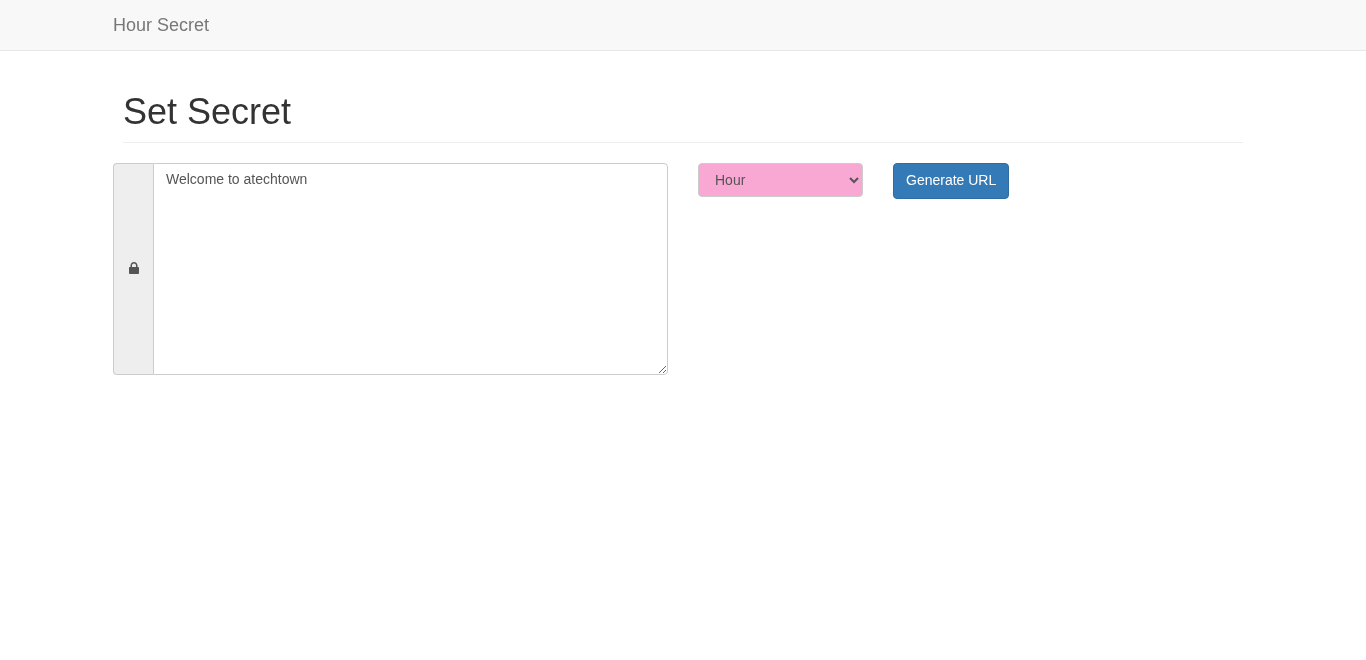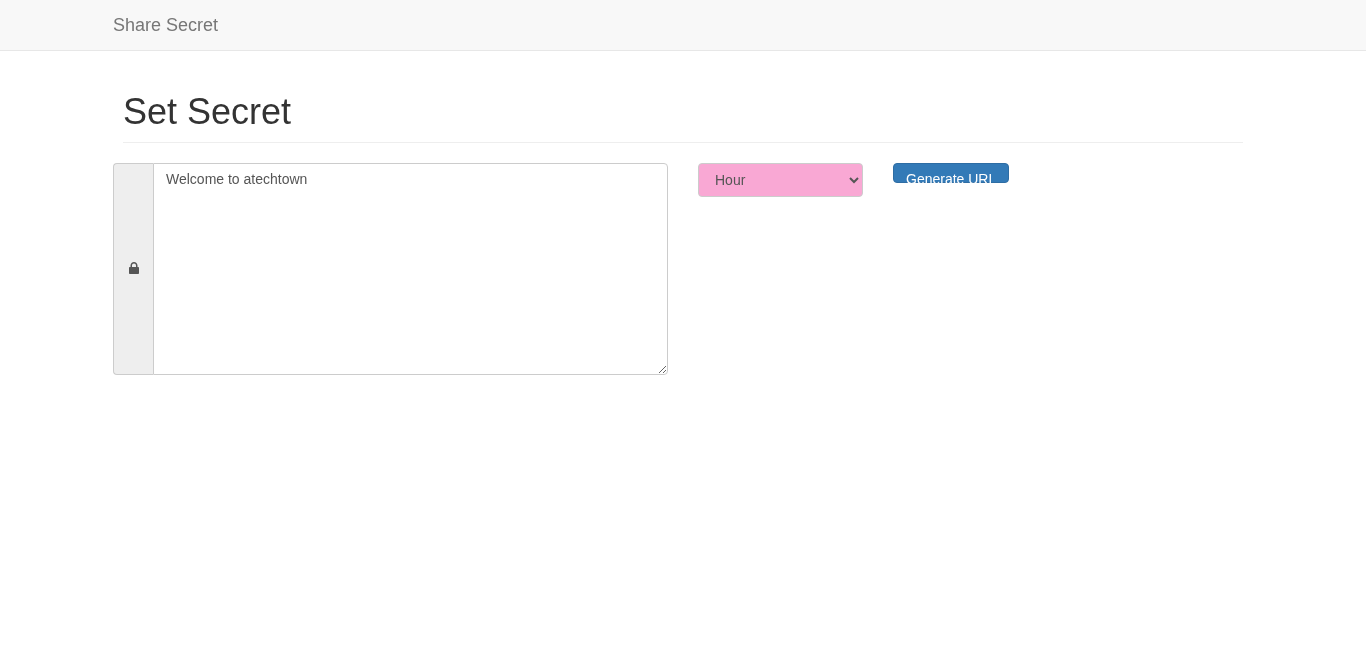--- a/index.html
+++ b/index.html
@@ -104,35 +104,35 @@
       background: #f9a8d4;
     }
     .btn-primary {
       background: #337ab7;
       border: 1px solid #2e6da4;
       color: #fff;
       padding: 6px 12px;
       font-size: 14px;
       border-radius: 4px;
       cursor: pointer;
-      height: 20px;
+      height: 36px;
       line-height: 1.4;
     }
     .lock-icon svg {
       width: 12px;
       height: 14px;
       fill: #555;
     }
   </style>
 </head>
 <body>
 
 <nav class="navbar">
   <div class="navbar-inner">
-    <a class="navbar-brand" href="#">Share Secret</a>
+    <a class="navbar-brand" href="#">Hour Secret</a>
   </div>
 </nav>
 
 <div class="container">
   <div class="page-header">
     <h1>Set Secret</h1>
   </div>
 
   <div class="row">
     <div class="col-6">

